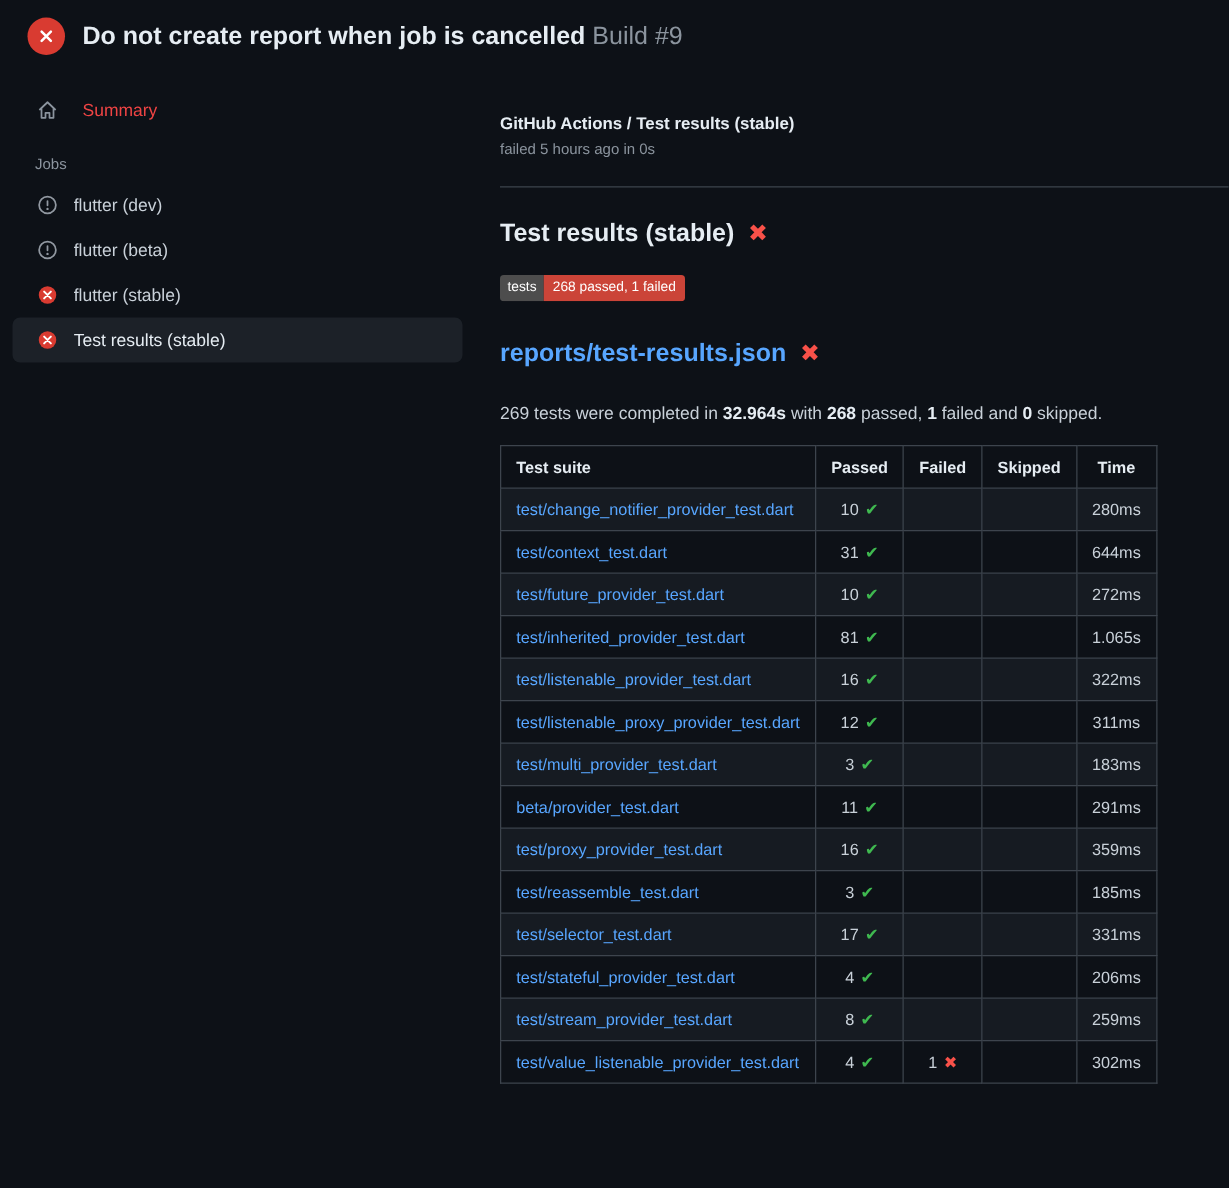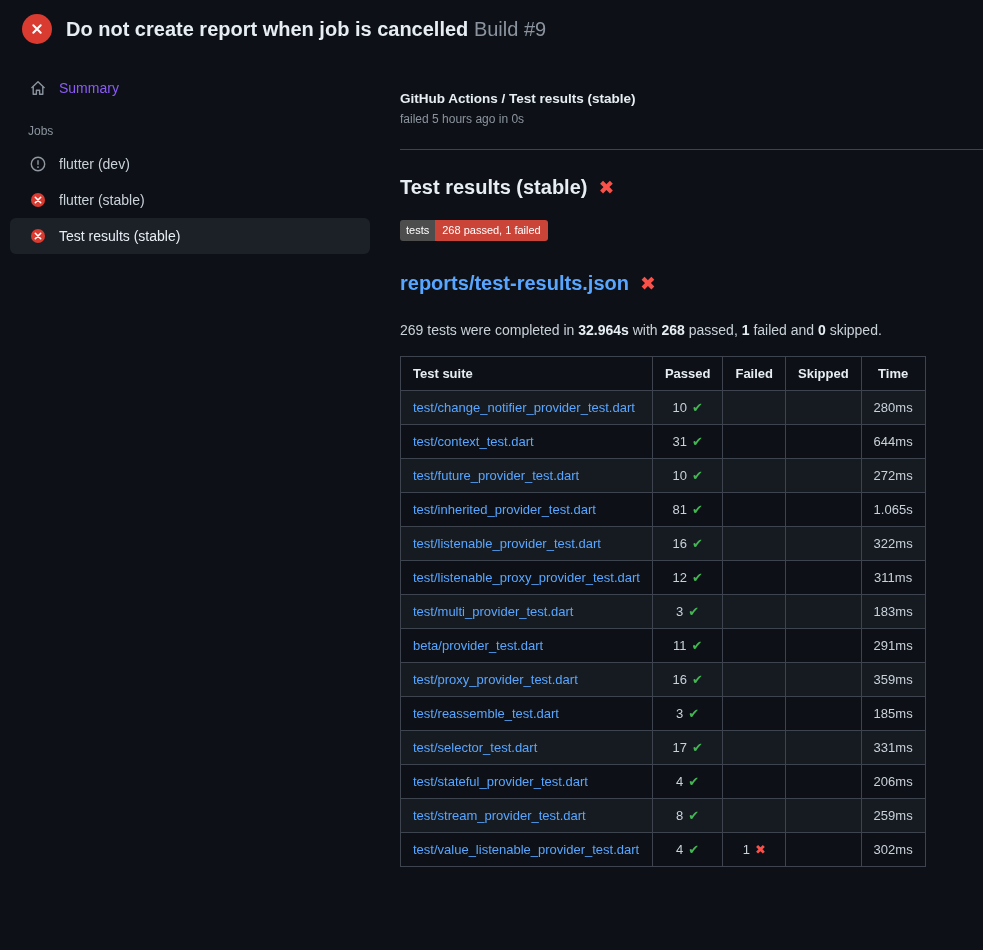--- a/index.html
+++ b/index.html
@@ -20,22 +20,22 @@
   .page-title { font-size: 20px; font-weight: 700; color: #e6edf3; margin: 0; }
   .build-number { color: #8b949e; font-weight: 400; }
 
   
   .layout { display: flex; align-items: flex-start; }
   .sidebar { width: 400px; flex: 0 0 auto; padding-top: 14px; }
   .main { flex: 1; padding-top: 35px; min-width: 0; }
 
   
   .side-item {
-    display: flex; align-items: center; gap: 13px;
-    padding: 10px 16px 10px 30px; color: #8b5cf6; font-size: 14px; cursor: pointer;
+    display: flex; align-items: center; gap: 20px;
+    padding: 10px 16px 10px 30px; color: #ef4444; font-size: 14px; cursor: pointer;
   }
   .jobs-label { color: #8b949e; font-size: 12px; padding: 18px 0 8px 16px; margin-left: 12px; }
   .job-item {
     display: flex; align-items: center; gap: 13px;
     margin: 0 30px 0 10px; padding: 10px 10px 10px 20px;
     border-radius: 6px; color: #c9d1d9; font-size: 14px; cursor: pointer;
   }
   .job-item.selected { background: #1c2128; color: #e6edf3; }
   .icn { flex: 0 0 auto; display: block; }
 
@@ -97,20 +97,28 @@
 
     <div class="job-item">
       <svg class="icn" width="16" height="16" viewBox="0 0 16 16">
         <circle cx="8" cy="8" r="6.7" fill="none" stroke="#9198a1" stroke-width="1.4"></circle>
         <rect x="7.3" y="4.1" width="1.4" height="4.8" rx="0.7" fill="#9198a1"></rect>
         <circle cx="8" cy="11.1" r="0.95" fill="#9198a1"></circle>
       </svg>
       <span>flutter (dev)</span>
     </div>
 
+    <div class="job-item">
+      <svg class="icn" width="16" height="16" viewBox="0 0 16 16">
+        <circle cx="8" cy="8" r="6.7" fill="none" stroke="#9198a1" stroke-width="1.4"></circle>
+        <rect x="7.3" y="4.1" width="1.4" height="4.8" rx="0.7" fill="#9198a1"></rect>
+        <circle cx="8" cy="11.1" r="0.95" fill="#9198a1"></circle>
+      </svg>
+      <span>flutter (beta)</span>
+    </div>
 
     <div class="job-item">
       <svg class="icn" width="16" height="16" viewBox="0 0 16 16">
         <circle cx="8" cy="8" r="7" fill="#d93b31"></circle>
         <path d="M5.3 5.3 L10.7 10.7 M10.7 5.3 L5.3 10.7" stroke="#ffffff" stroke-width="1.6" stroke-linecap="round"></path>
       </svg>
       <span>flutter (stable)</span>
     </div>
 
     <div class="job-item selected">

